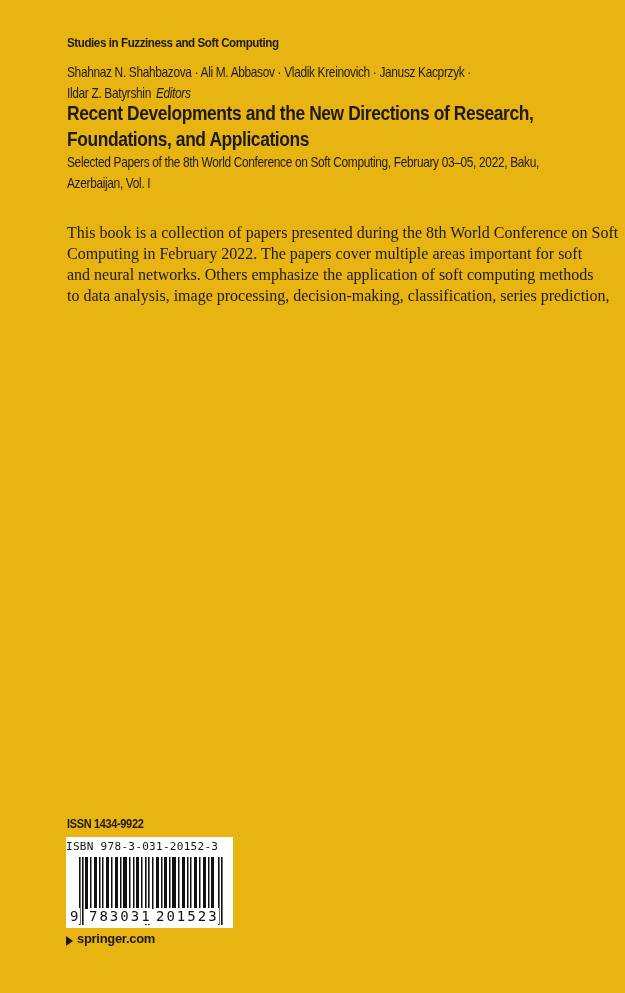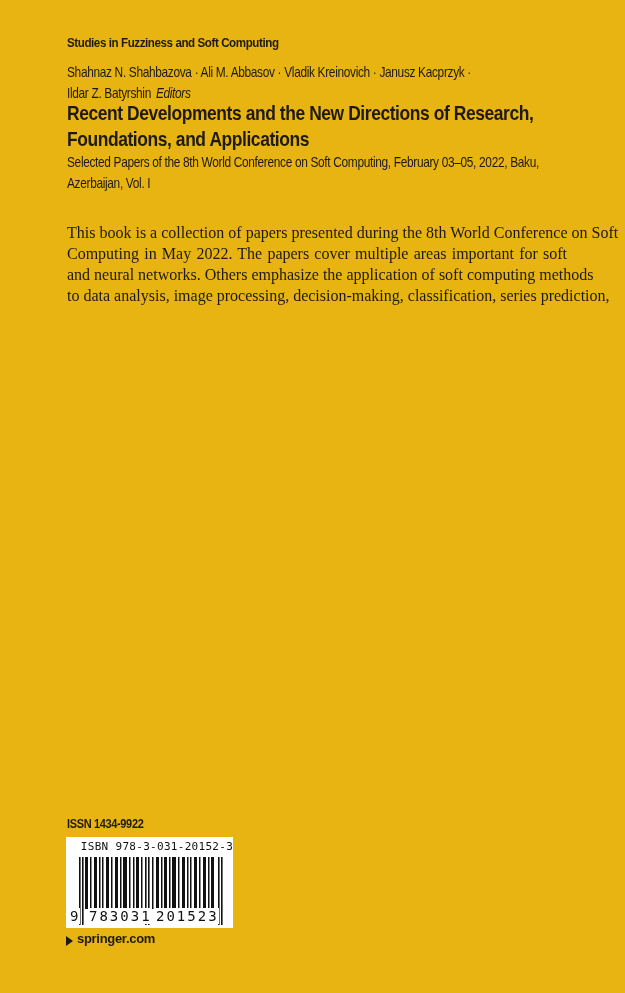--- a/index.html
+++ b/index.html
@@ -53,21 +53,21 @@
     transform: scaleX(0.88); transform-origin: left top;
     white-space: nowrap;
   }
   .barcode-box {
     position: absolute; left: 66px; top: 837px;
     width: 167px; height: 91px;
     background: #ffffff;
   }
   .isbn-text {
     position: absolute; left: 0; top: 3px; width: 182px;
-    text-align: center;
+    text-align: left;
     font-family: "DejaVu Sans Mono", monospace;
     font-size: 11px; letter-spacing: 0.3px;
     color: #111;
   }
   .bars {
     position: absolute; left: 10px; top: 20px;
     width: 150px; height: 68px;
   }
   .bar-digits {
     position: absolute; top: 71px; left: 4px; width: 160px; height: 16px;
@@ -104,21 +104,21 @@
   <div>Foundations, and Applications</div>
 </div>
 
 <div class="subtitle">
   <div>Selected Papers of the 8th World Conference on Soft Computing, February 03–05, 2022, Baku,</div>
   <div>Azerbaijan, Vol. I</div>
 </div>
 
 <div class="blurb">
   <span>This book is a collection of papers presented during the 8th World Conference on Soft</span>
-  <span>Computing in May 2022. The papers cover multiple areas important for soft</span>
+  <span>Computing in February 2022. The papers cover multiple areas important for soft</span>
   <span>and neural networks. Others emphasize the application of soft computing methods</span>
   <span>to data analysis, image processing, decision-making, classification, series prediction,</span>
 </div>
 
 <div class="issn">ISSN 1434-9922</div>
 
 <div class="barcode-box">
   <div class="isbn-text">ISBN 978-3-031-20152-3</div>
   <svg class="bars" viewBox="0 0 150 68" preserveAspectRatio="none">
     <g fill="#111">

